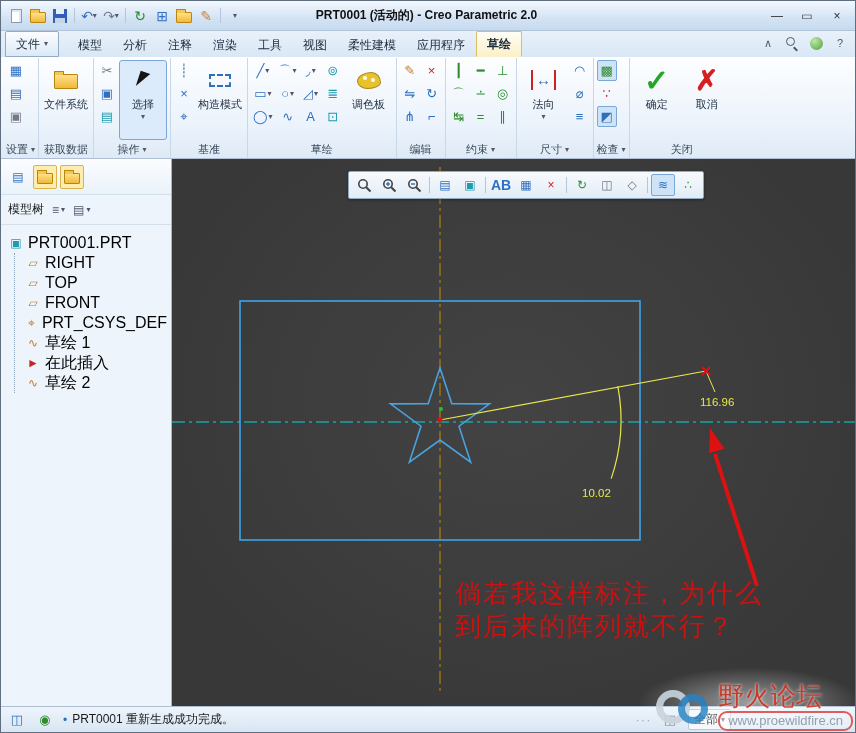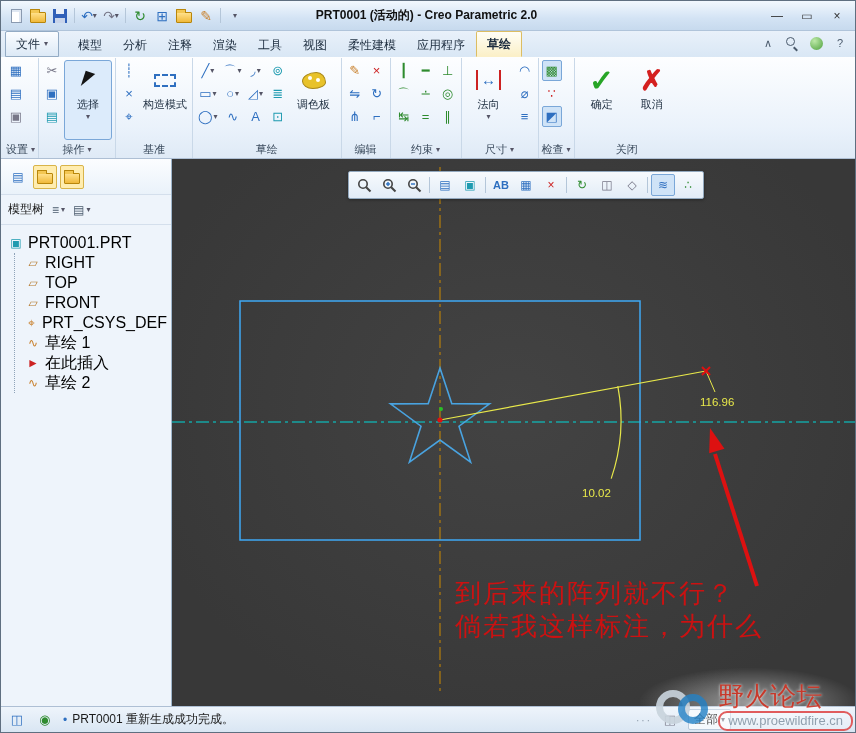--- a/index.html
+++ b/index.html
@@ -100,21 +100,21 @@
 
   .canvas { position:relative; flex:1; background:radial-gradient(ellipse at 50% 45%, #434343, #383838 80%);
             overflow:hidden; }
   .ftoolbar { position:absolute; left:176px; top:12px; display:flex; align-items:center; gap:1px;
               padding:2px 3px; background:linear-gradient(#f7fafd,#e2ecf7); border:1px solid #93a9bf;
               border-radius:2px; box-shadow:0 1px 3px rgba(0,0,0,.35); }
   .ftb { width:24px; height:22px; display:flex; align-items:center; justify-content:center; font-size:12px;
          border:1px solid transparent; border-radius:2px; }
   .ftb.pressed { background:#cfe3f7; border-color:#7aa7d8; }
   .fsep { width:1px; height:16px; background:#b4c6d9; margin:0 2px; }
-  .ab-g { font-size:11px; font-weight:bold; color:#2e6fc0; letter-spacing:0; }
+  .ab-g { font-size:14px; font-weight:bold; color:#2e6fc0; letter-spacing:0; }
 
   .canvas-note { position:absolute; left:283px; top:418px; color:#cc1111;
                  font-family:"DejaVu Serif", serif; font-size:26px; line-height:33px; letter-spacing:2px; }
 
   svg.sketch { position:absolute; left:0; top:0; }
   svg.sketch text { font-family:"Liberation Sans", sans-serif; font-size:11.5px; }
 
   
   .statusbar { height:26px; display:flex; align-items:center; gap:8px; padding:0 6px;
                background:linear-gradient(#eef4fb,#d9e6f3); border-top:1px solid #aebfd4; }
@@ -219,20 +219,33 @@
           <button class="ric c-blue">▤</button>
           <button class="ric c-gray">▣</button>
         </div>
       </div>
       <div class="rgl">
         <span>设置</span>
         <span class="dd">▾</span>
       </div>
     </div>
 
+    <div class="rgroup">
+      <div class="rgc">
+        <button class="rbig">
+          <span class="big-ic">
+              <span class="folder-ic" style="width:24px;height:15px;"></span>
+            </span>
+          <span class="blabel">文件系统</span>
+        </button>
+      </div>
+      <div class="rgl">
+        <span>获取数据</span>
+      </div>
+    </div>
 
     <div class="rgroup">
       <div class="rgc">
         <div class="rcol">
           <button class="ric c-gray">✂</button>
           <button class="ric c-blue">▣</button>
           <button class="ric c-teal">▤</button>
         </div>
         <button class="rbig sel">
           <span class="big-ic">
@@ -541,22 +554,22 @@
         <span class="fsep"></span>
         <button class="ftb c-green">↻</button>
         <button class="ftb c-gray">◫</button>
         <button class="ftb c-gray">◇</button>
         <span class="fsep"></span>
         <button class="ftb c-blue pressed">≋</button>
         <button class="ftb c-green">∴</button>
       </div>
 
       <div class="canvas-note">
+        <div>倘若我这样标注，为什么</div>
         <div>到后来的阵列就不行？</div>
-        <div>倘若我这样标注，为什么</div>
       </div>
     </div>
   </div>
 
   <div class="statusbar">
     <button class="stico c-blue">◫</button>
     <button class="stico c-green">◉</button>
     <div class="st-msg">
       <span class="c-blue">•</span>
       <span>PRT0001 重新生成成功完成。</span>

